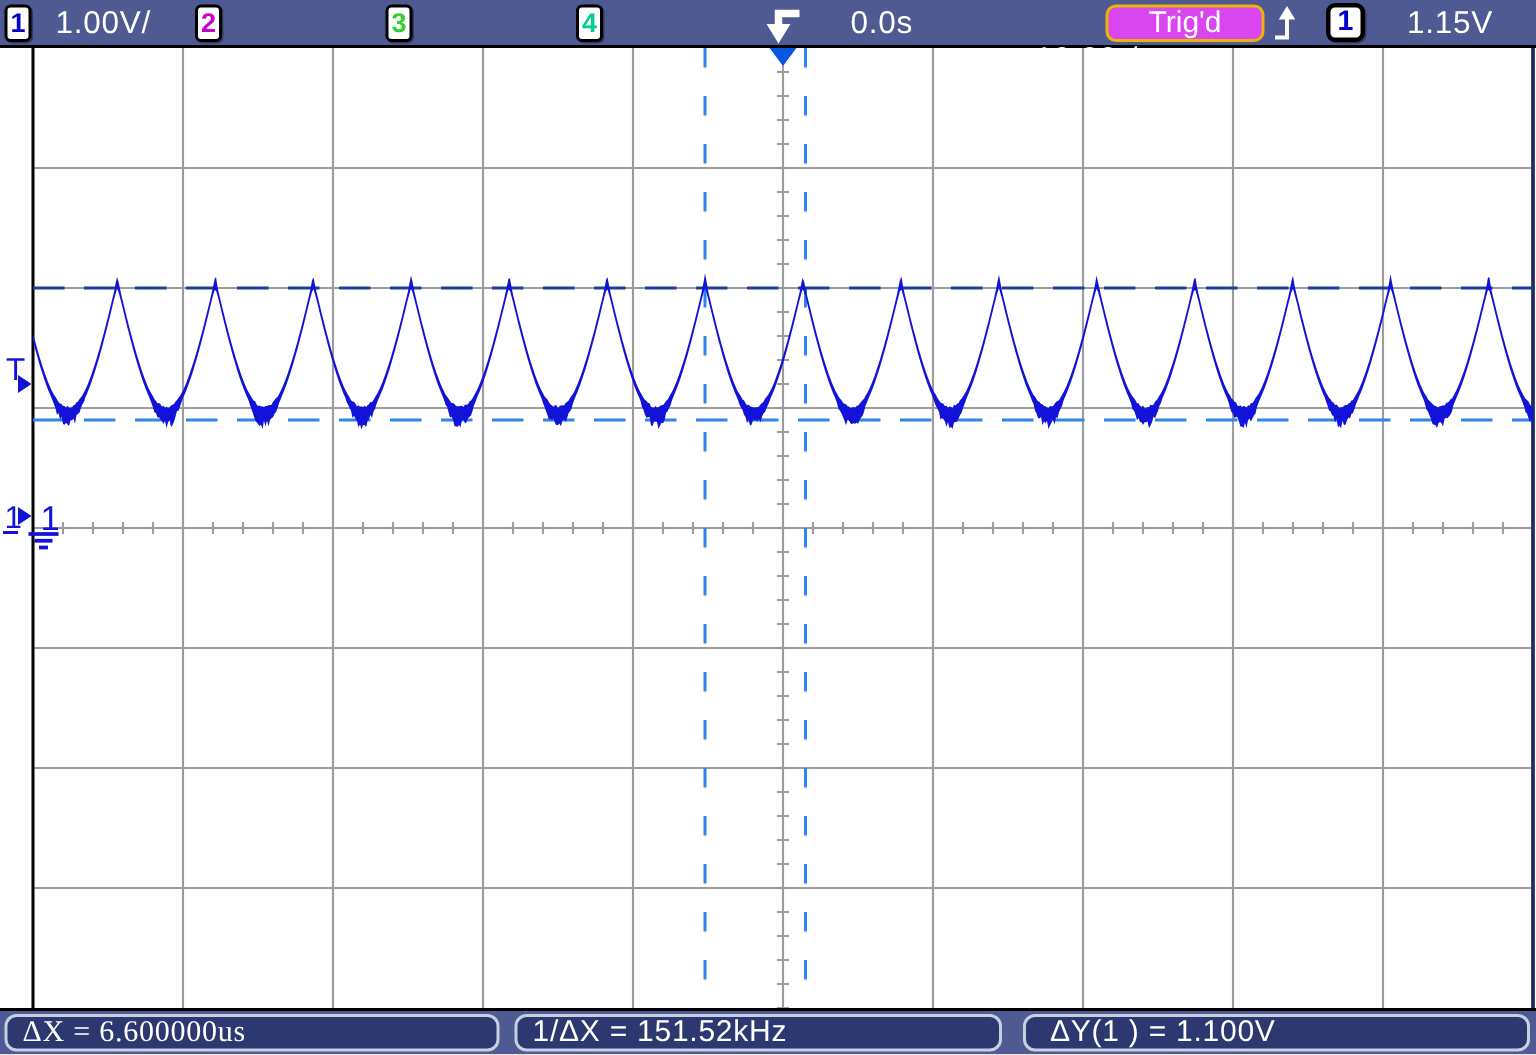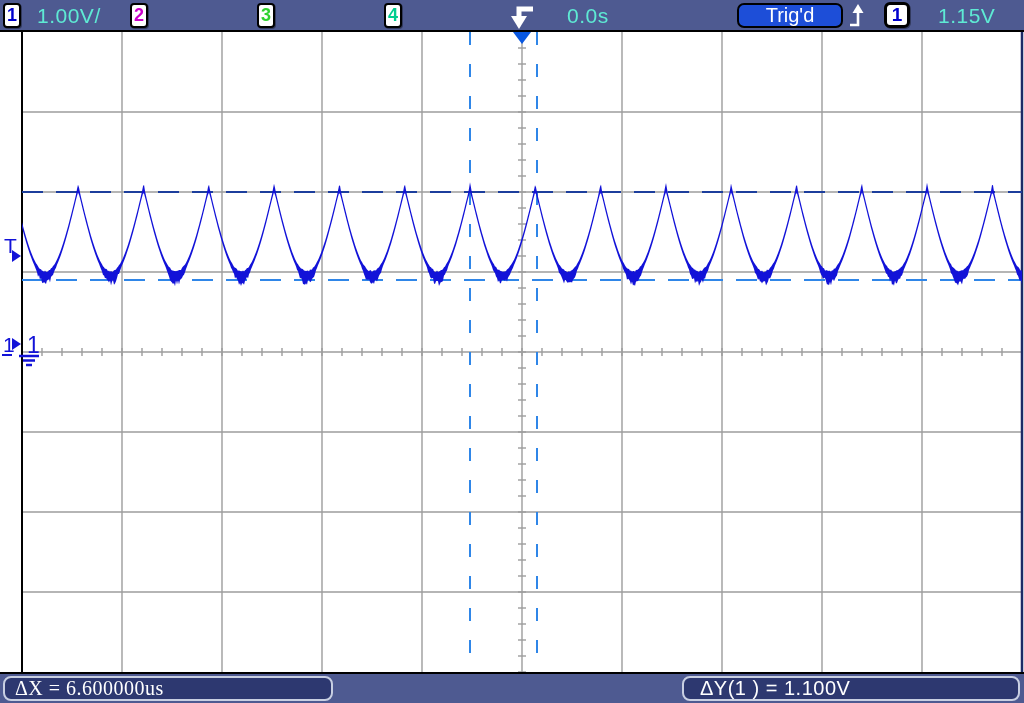--- a/index.html
+++ b/index.html
@@ -2,28 +2,28 @@
 <html><head>
 <meta charset="utf-8">
 <style>
   html,body{margin:0;padding:0;background:#fff;}
   .screen{position:relative;width:1024px;height:703px;background:#ffffff;
           font-family:"Liberation Sans",sans-serif;overflow:hidden;}
 
   
   .topbar{position:absolute;top:0;left:0;width:1024px;height:32px;
           background:#4e5a91;border-bottom:2px solid #000;box-sizing:border-box;}
-  .bartext{position:absolute;top:4px;font-size:21px;color:#5eead4;white-space:pre;letter-spacing:.5px;}
+  .bartext{position:absolute;top:4px;font-size:21px;color:#ffffff;white-space:pre;letter-spacing:.5px;}
   .badge{position:absolute;top:3px;width:18px;height:25px;background:#fff;
          border:2px solid #000;border-radius:4px;box-sizing:border-box;
          display:flex;align-items:center;justify-content:center;
          font-size:18px;font-weight:bold;box-shadow:1px 1px 0 rgba(0,0,0,.35);}
   .trig-badge{width:26px;height:26px;top:2px;border:3px solid #000;border-radius:6px;font-size:19px;}
-  .statusbox{position:absolute;top:3px;height:25px;background:#1d4ed8;
-             border:2px solid #000000;border-radius:7px;box-sizing:border-box;
+  .statusbox{position:absolute;top:3px;height:25px;background:#d946ef;
+             border:2px solid #eab308;border-radius:7px;box-sizing:border-box;
              color:#fff;font-size:20px;display:flex;align-items:center;justify-content:center;}
   .stack{display:inline-flex;flex-direction:column;align-items:center;
          font-size:11px;line-height:9px;font-weight:bold;transform:translateY(3px);}
 
   
   .plot{position:absolute;top:32px;left:0;width:1024px;height:640px;background:#fff;}
   .plot svg{display:block;}
 
   
   .bottombar{position:absolute;top:672px;left:0;width:1024px;height:31px;
@@ -204,16 +204,17 @@
     <line x1="19" y1="324" x2="39" y2="324" stroke="#1212d8" stroke-width="2.5"></line>
     <line x1="23" y1="328.5" x2="35" y2="328.5" stroke="#1212d8" stroke-width="2.5"></line>
     <line x1="26" y1="333" x2="32" y2="333" stroke="#1212d8" stroke-width="2.5"></line>
         </g>
         <text x="27" y="321" font-size="23" fill="#1212d8" font-family="Liberation Sans, sans-serif">1</text>
       </svg>
   </div>
 
   <div class="bottombar">
     <div class="mbox" style="left:3px;width:330px;font-family:Liberation Serif, serif;">ΔX = 6.600000us</div>
+    <div class="mbox" style="left:343px;width:325px;">1/ΔX = 151.52kHz</div>
     <div class="mbox" style="left:682px;width:338px;padding-left:16px;">ΔY(1 ) = 1.100V</div>
   </div>
 
 </div>
 
 </body></html>

